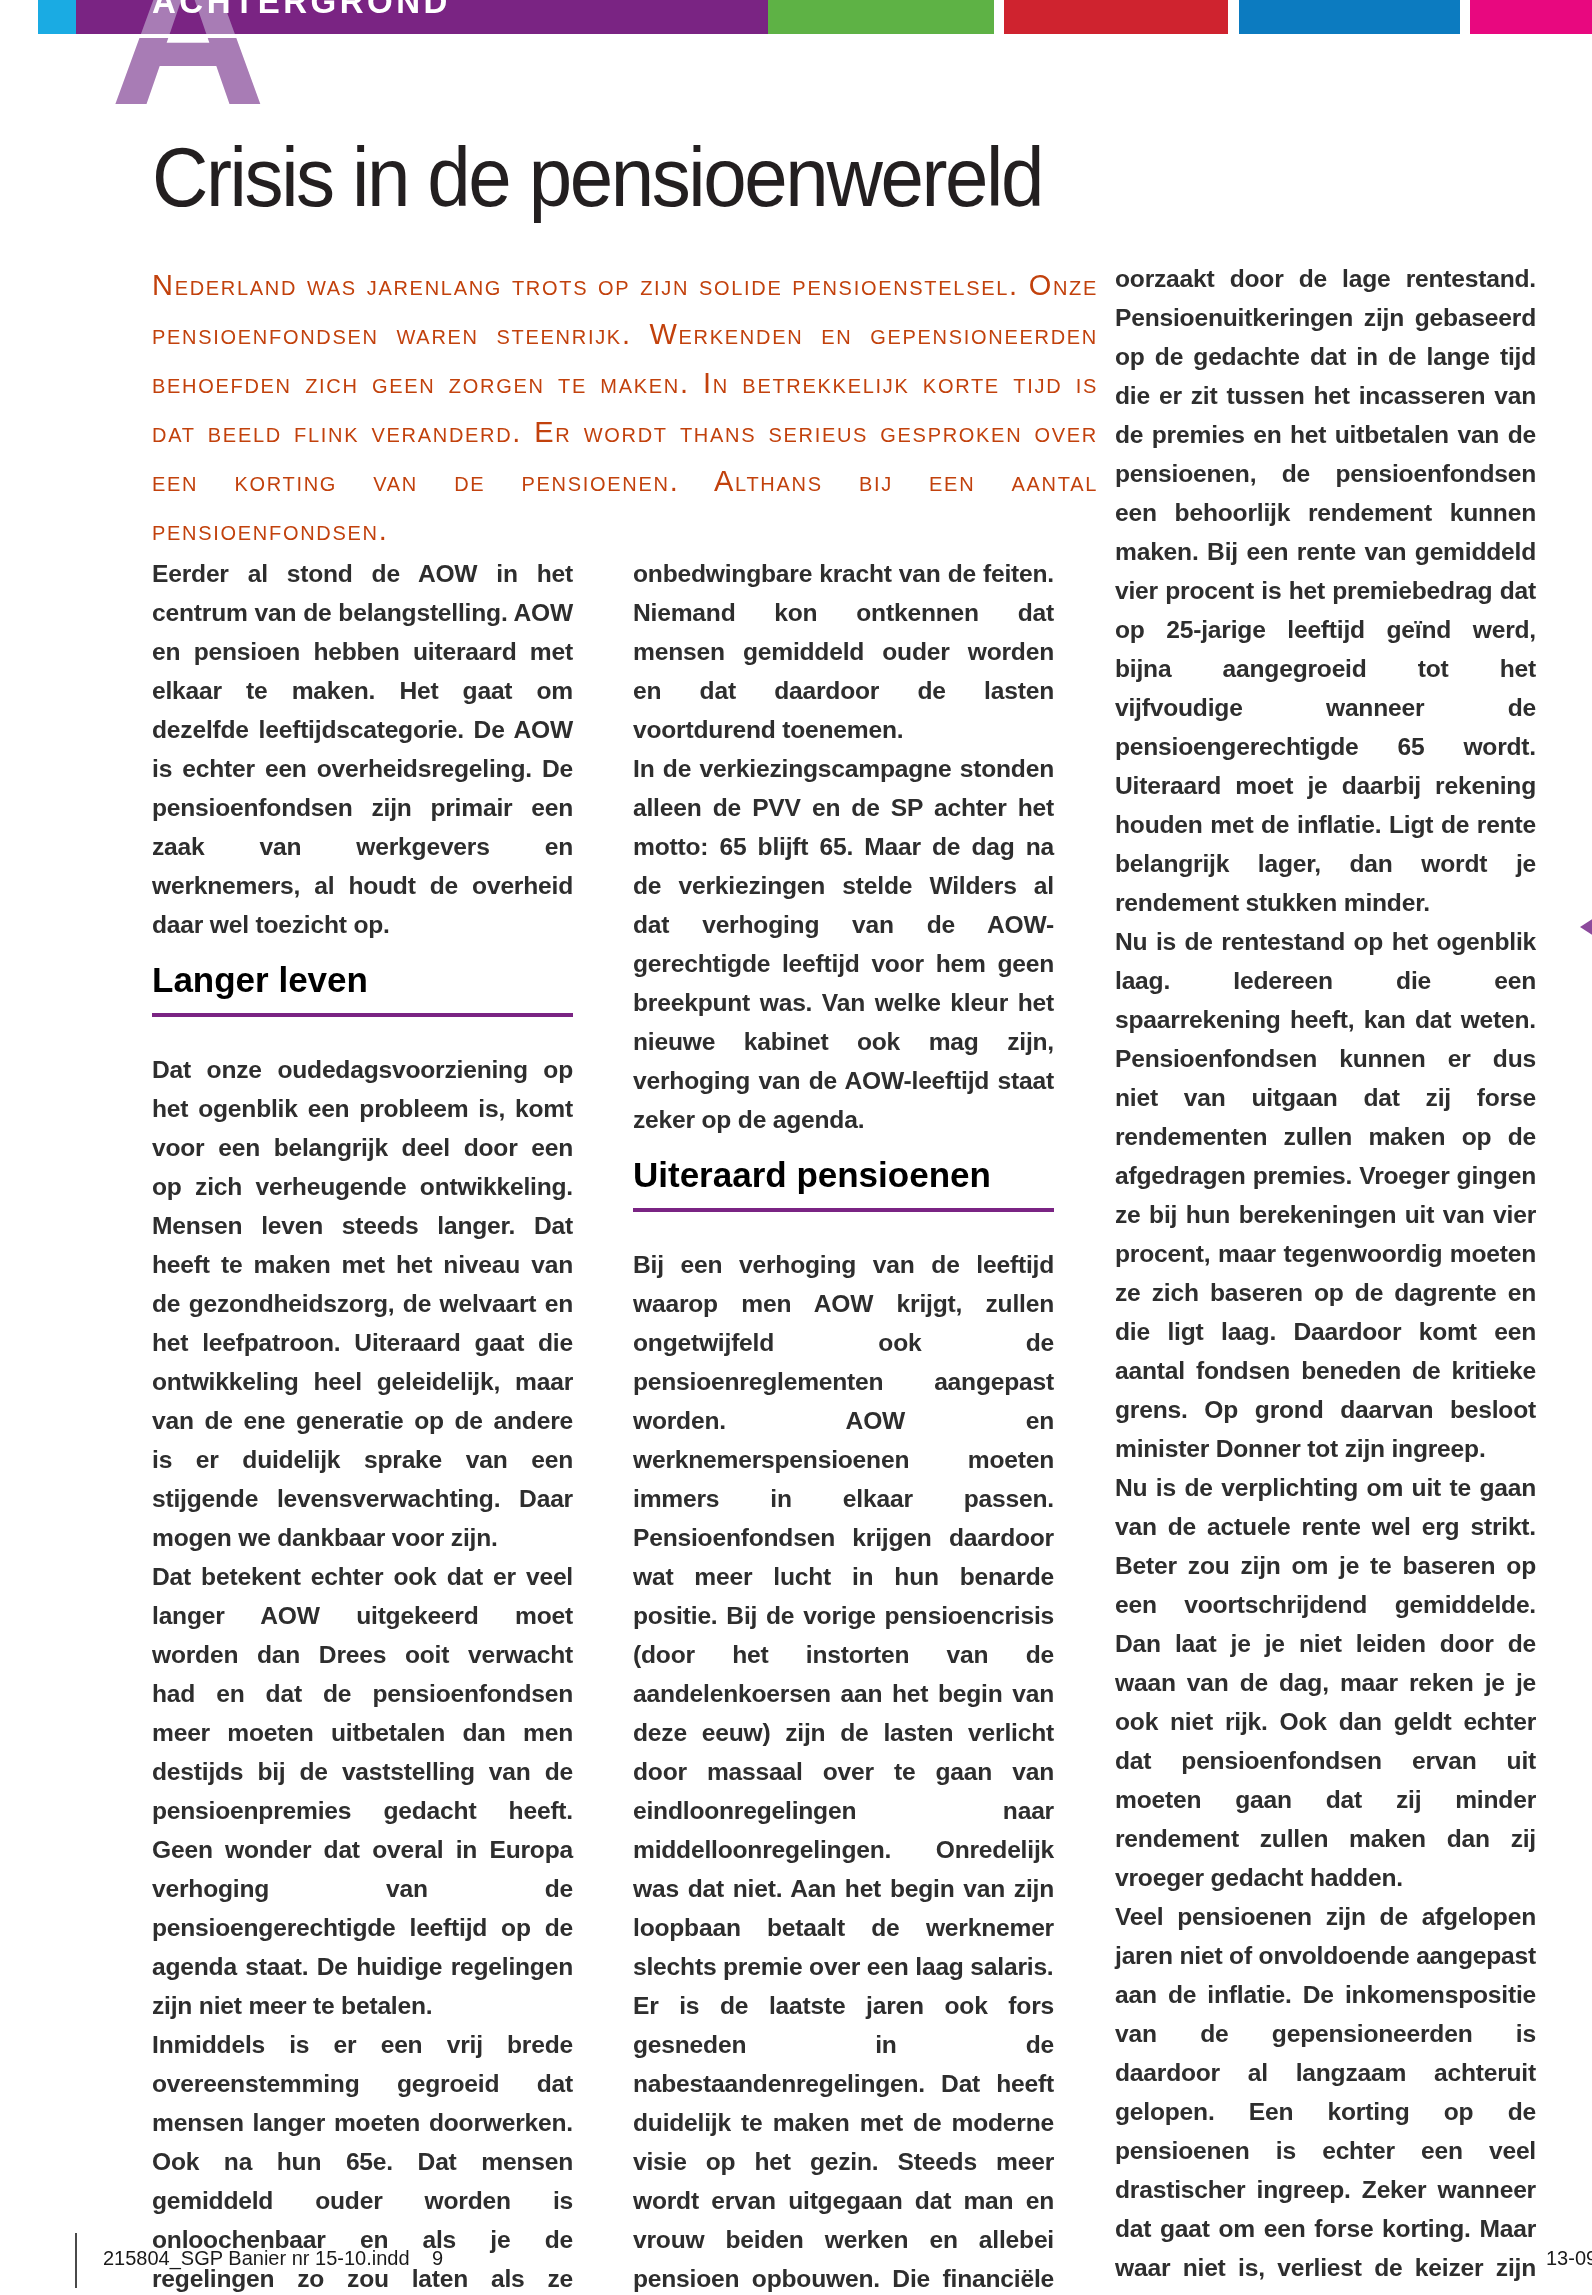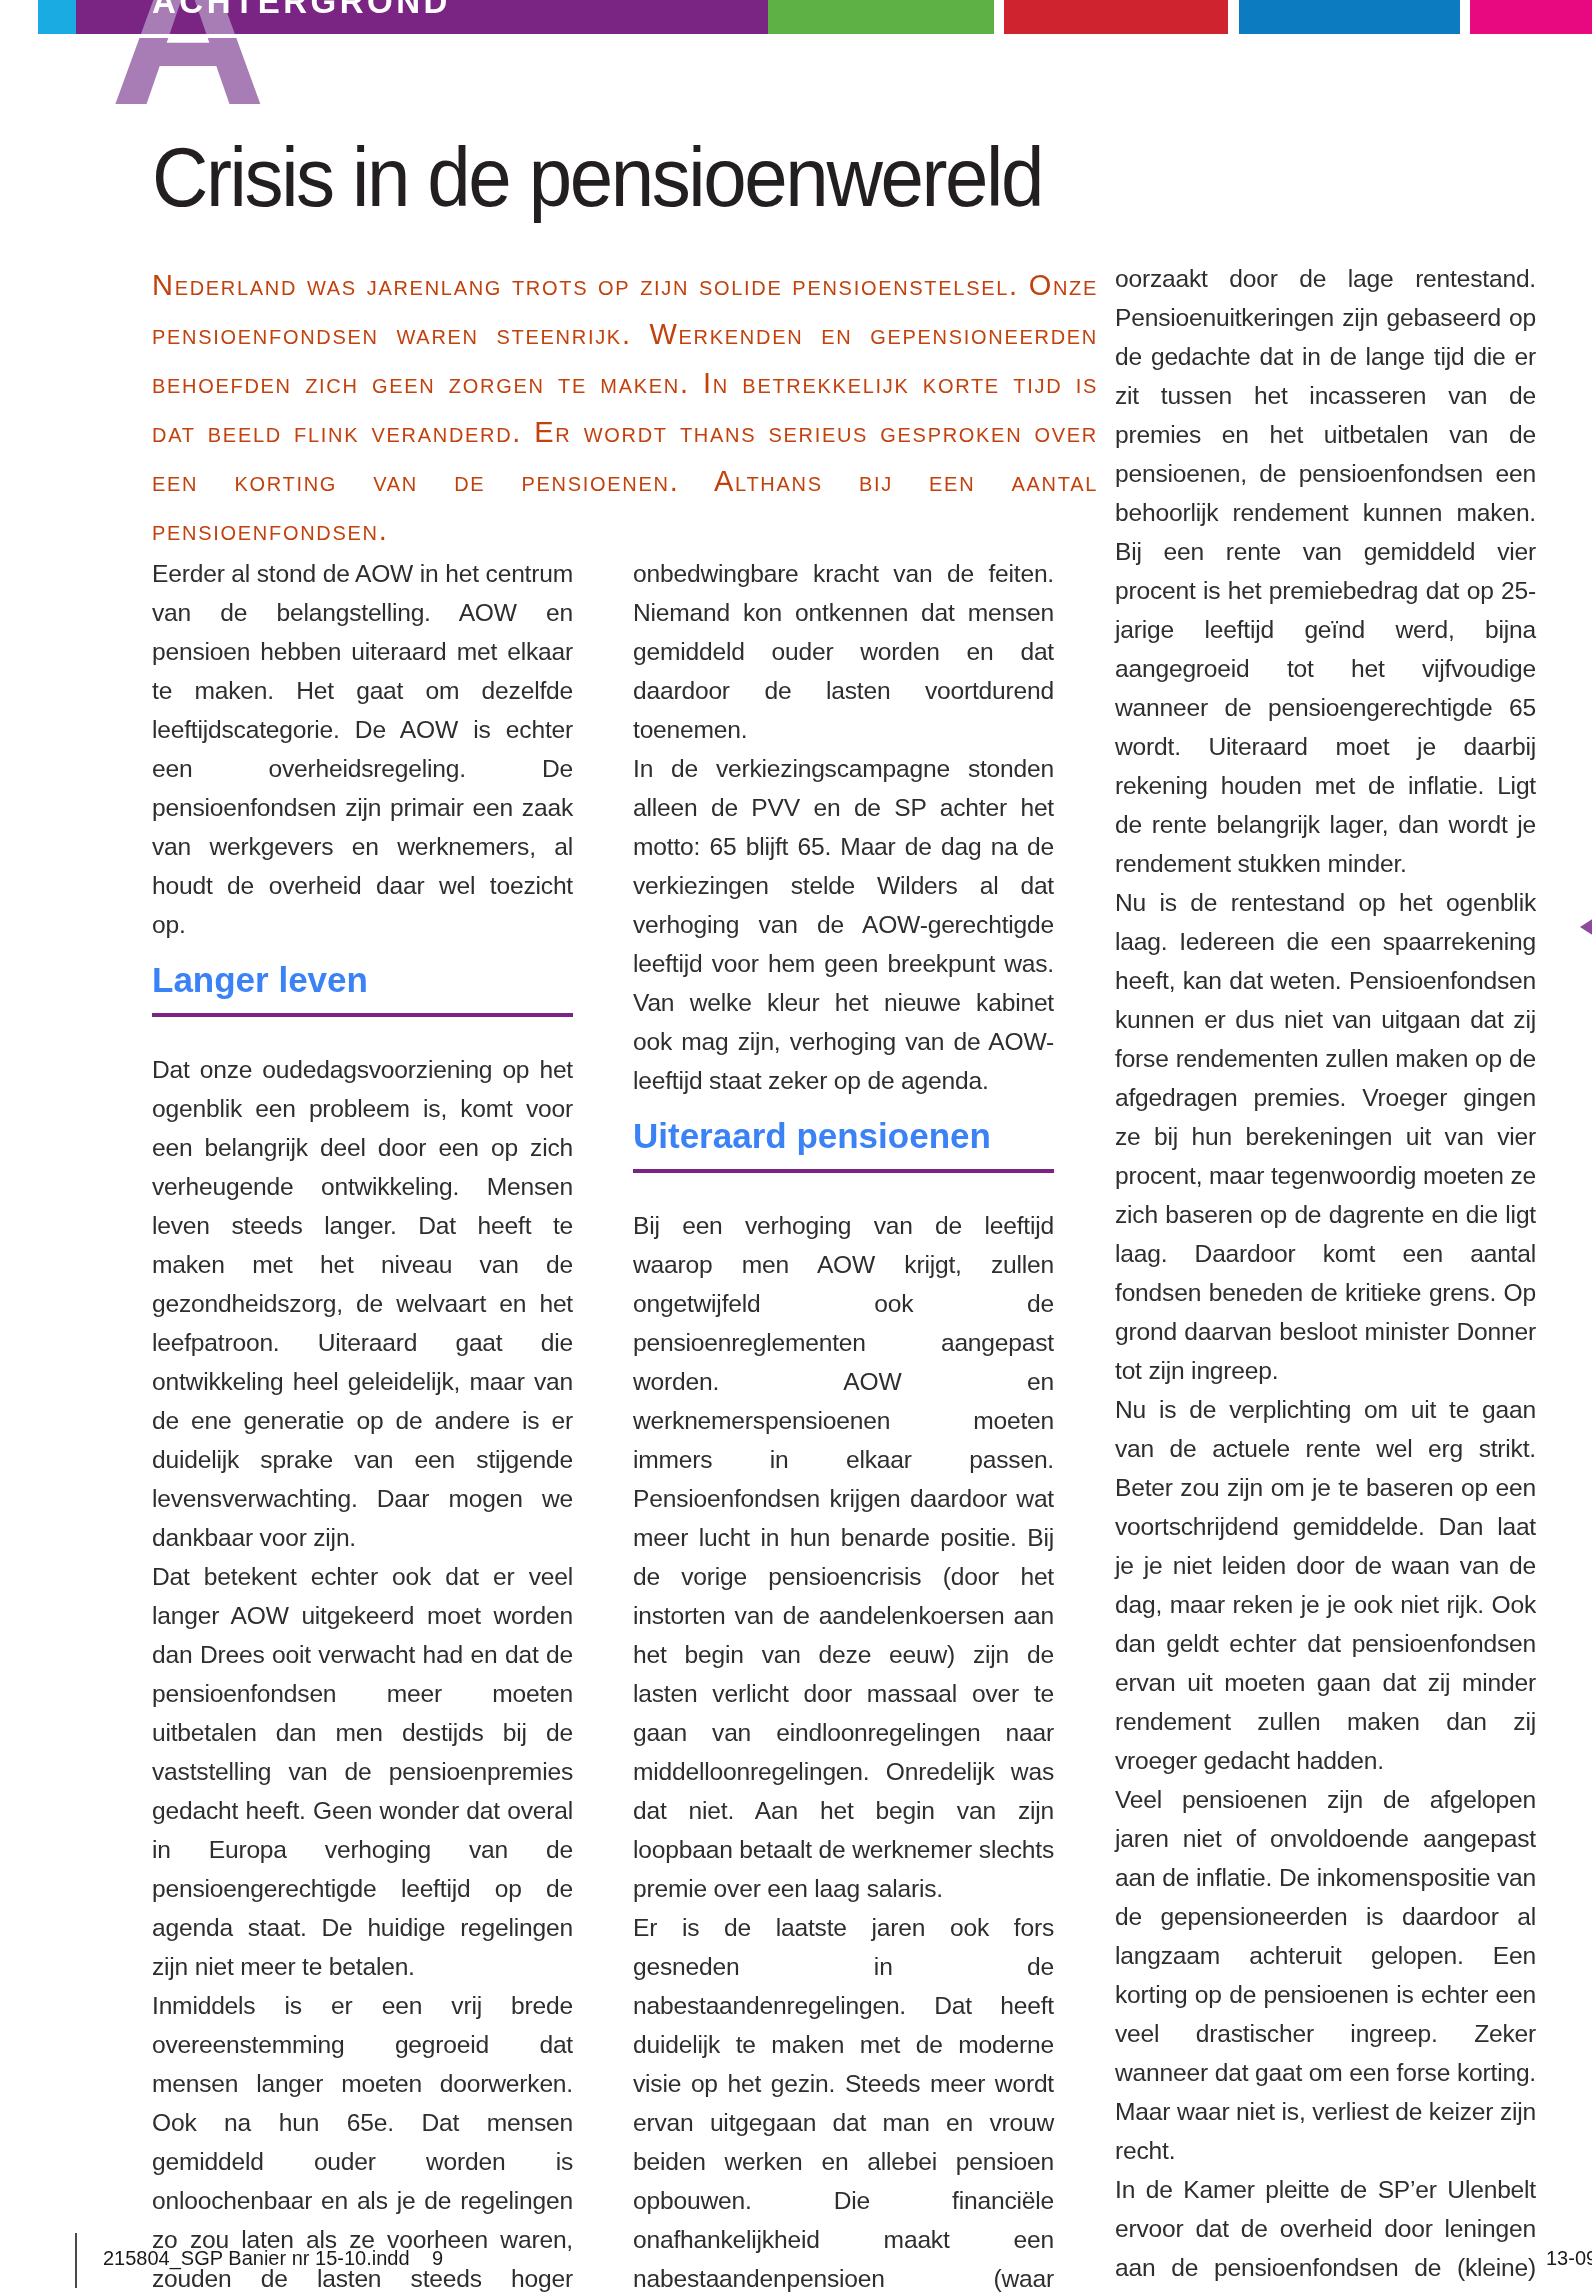--- a/index.html
+++ b/index.html
@@ -35,27 +35,27 @@
     transform:scaleX(.93);transform-origin:0 0;white-space:nowrap;
   }
   .intro{
     position:absolute;left:152px;top:261px;width:946px;margin:0;
     font-variant:small-caps;font-size:29px;line-height:49px;letter-spacing:1.7px;
     color:#c2410c;text-align:justify;
   }
 
   
   .col{position:absolute;width:421px;color:#2e2e2e;font-size:24.6px;line-height:39px;letter-spacing:-0.2px;text-align:justify;}
-  .col p{margin:0;}
+  .col p{margin:0;font-weight:bold;}
   .col-1{left:152px;top:554px;}
   .col-2{left:633px;top:554px;}
   .col-3{left:1115px;top:259px;}
   .col h3{
     margin:17.3px 0 0 0;font-size:35px;line-height:38px;font-weight:bold;
-    color:#3b82f6;letter-spacing:0;text-align:left;
+    color:#000000;letter-spacing:0;text-align:left;
   }
   .rule{margin-top:14px;width:100%;height:3.5px;background:#7a2483;}
   .rule + p{margin-top:33px;}
 
   
   .side-arrow{
     position:absolute;right:-5.2px;top:916px;width:0;height:0;z-index:3;
     border-top:11.2px solid transparent;border-bottom:11.2px solid transparent;
     border-right:17.3px solid #8c4a9c;
   }

